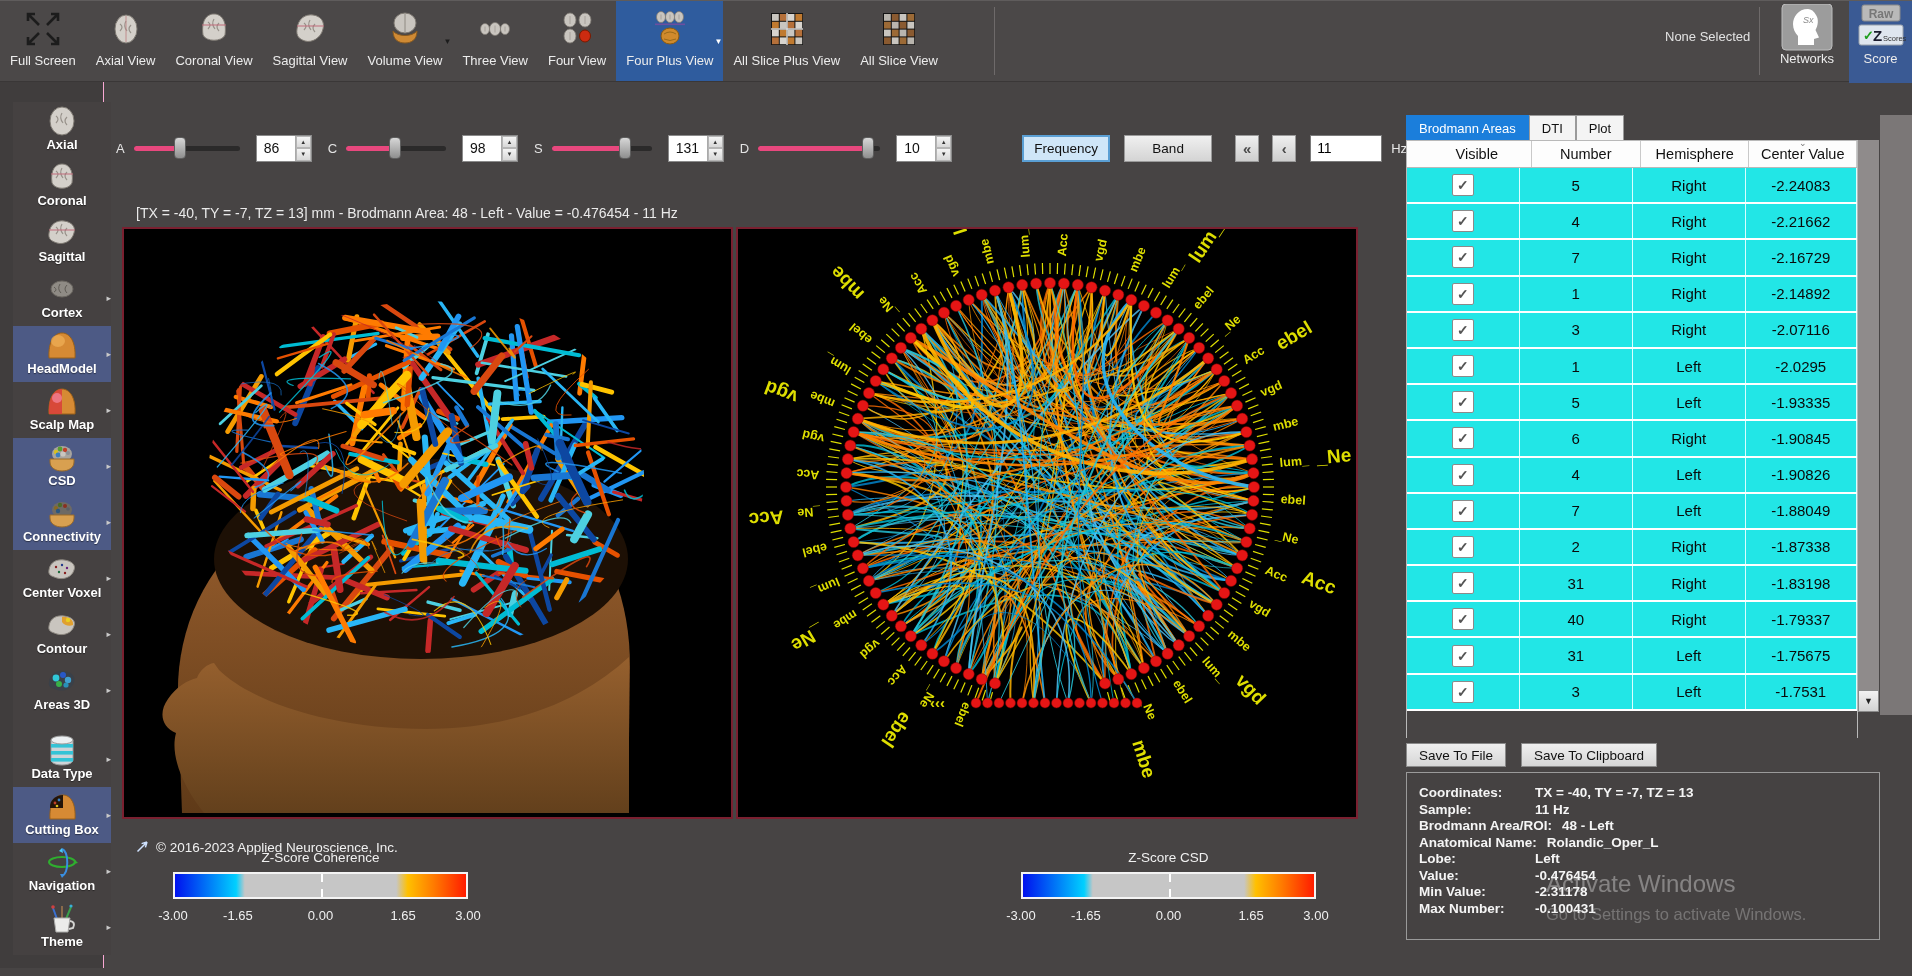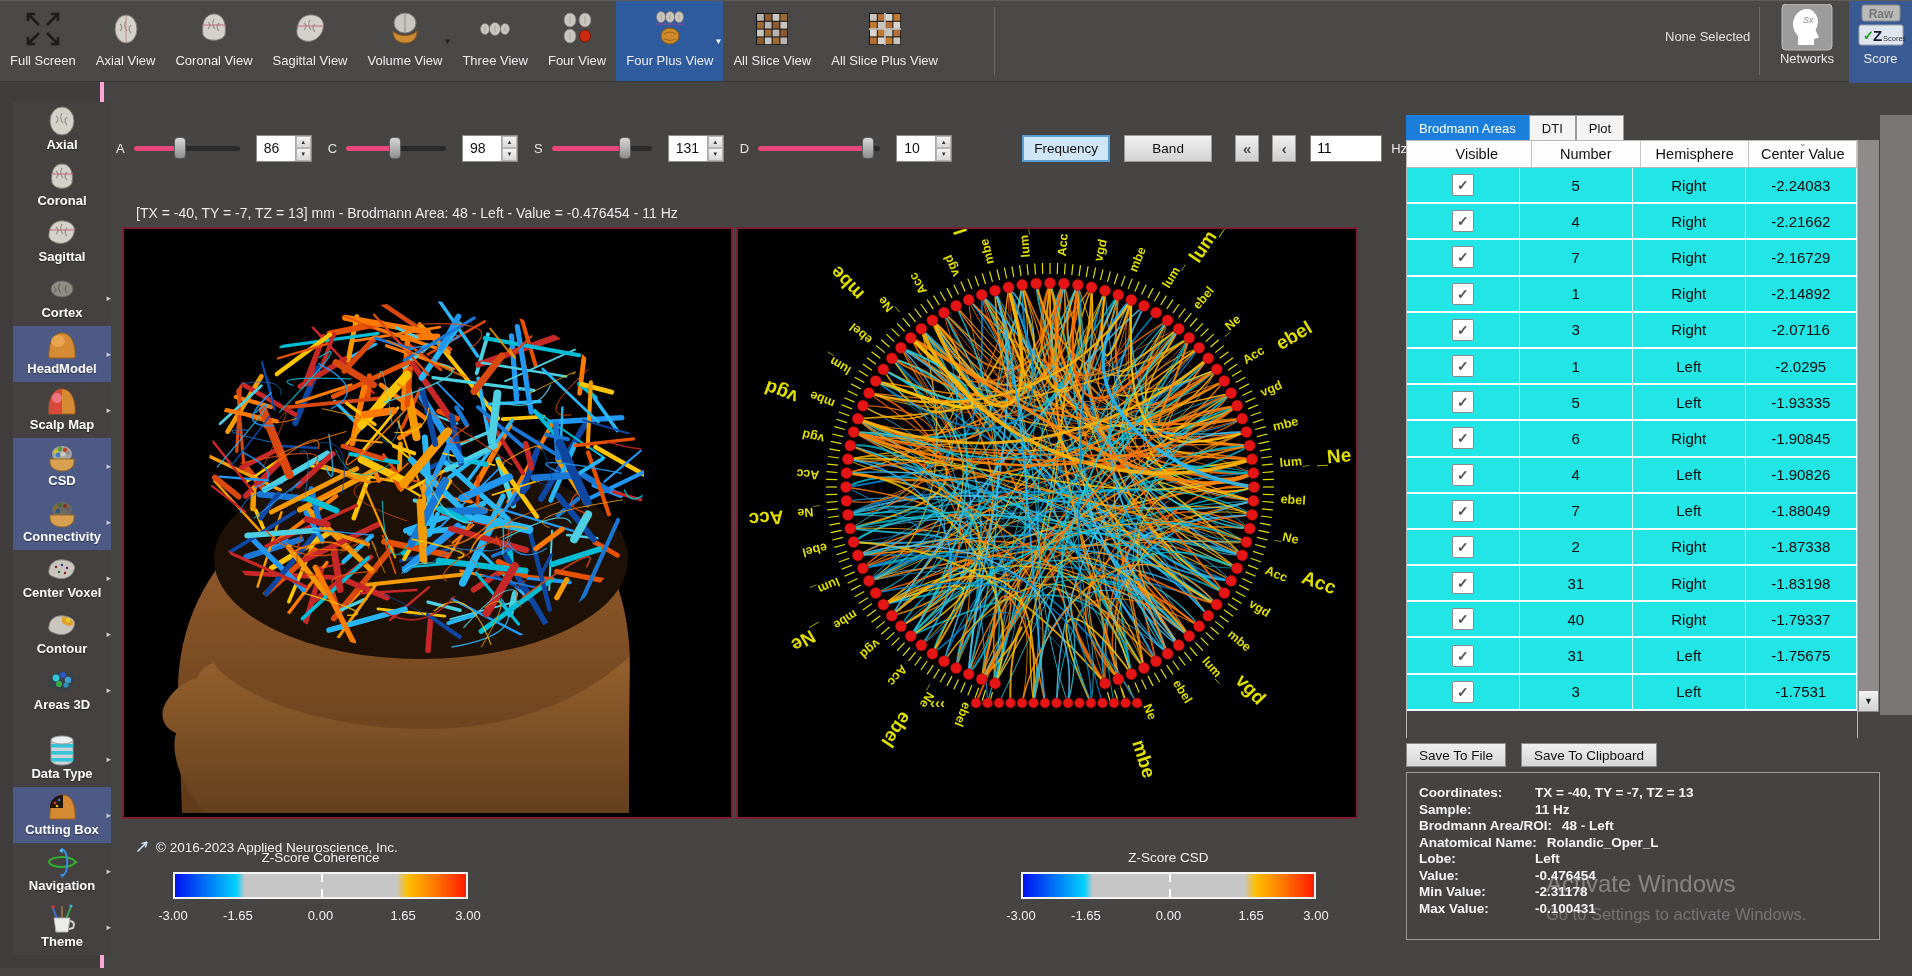--- a/index.html
+++ b/index.html
@@ -16,21 +16,21 @@
   .tb-caret{position:absolute;right:1px;top:36px;font-size:8px;color:#1b1b1b;}
   .tb-item.sel .tb-caret{color:#fff;}
   .tb-divider{position:absolute;top:6px;bottom:6px;width:1px;background:#6e6a6a;}
   #none-selected{position:absolute;left:1665px;top:28px;font-size:13px;color:#e2e2e2;}
   #networks-btn{position:absolute;left:1776px;top:4px;width:62px;height:76px;display:flex;flex-direction:column;
     align-items:center;cursor:pointer;}
   #networks-btn .tb-label{margin-top:0;}
   #score-btn{position:absolute;left:1849px;top:0;width:63px;height:82px;background:#3a5a94;display:flex;
     flex-direction:column;align-items:center;justify-content:flex-start;padding-top:3px;box-sizing:border-box;cursor:pointer;}
   
-  #sidebar{position:absolute;left:0;top:82px;width:104px;bottom:8px;background:#403d3d;border-right:4px solid #f9a8d4;box-sizing:border-box;}
+  #sidebar{position:absolute;left:0;top:82px;width:104px;bottom:8px;background:#403d3d;border-right:1px solid #f9a8d4;box-sizing:border-box;}
   #sidebar-items{position:absolute;left:13px;top:20px;width:98px;background:#454141;}
   .sb-item{position:relative;width:98px;height:56px;display:flex;flex-direction:column;align-items:center;
     padding-top:2px;box-sizing:border-box;cursor:pointer;}
   .sb-item.sel{background:#4d5a85;}
   .sb-item.gap{margin-top:13px;}
   .sb-icon{height:33px;display:flex;align-items:center;justify-content:center;}
   .sb-label{font-size:13px;font-weight:bold;color:#ffffff;line-height:15px;white-space:nowrap;
     text-shadow:0 1px 1px rgba(0,0,0,.45);}
   .sb-arrow{position:absolute;right:0px;top:23px;color:#c9c9c9;font-size:9px;}
   
@@ -203,44 +203,20 @@
             <path d="M14 25 q6 -4 12 0 M14 30 q6 3 12 0" stroke="#9a6a1a" fill="none"></path>
           </svg>
         </div>
         <span class="tb-caret">▼</span>
         <div class="tb-label">Four Plus View</div>
       </div>
       <div class="tb-item">
         <div class="tb-icon">
           <svg width="40" height="40" viewBox="0 0 40 40">
             <rect x="4" y="4" width="32" height="32" fill="#141414"></rect>
-            <rect x="5" y="5" width="6.8" height="6.8" fill="#b9b5ae"></rect>
-            <rect x="12.8" y="5" width="6.8" height="6.8" fill="#8a5a30"></rect>
-            <rect x="20.6" y="5" width="6.8" height="6.8" fill="#c9c5bf"></rect>
-            <rect x="28.4" y="5" width="6.8" height="6.8" fill="#9c6a36"></rect>
-            <rect x="5" y="12.8" width="6.8" height="6.8" fill="#9c6a36"></rect>
-            <rect x="12.8" y="12.8" width="6.8" height="6.8" fill="#b9b5ae"></rect>
-            <rect x="20.6" y="12.8" width="6.8" height="6.8" fill="#8a5a30"></rect>
-            <rect x="28.4" y="12.8" width="6.8" height="6.8" fill="#c9c5bf"></rect>
-            <rect x="5" y="20.6" width="6.8" height="6.8" fill="#c9c5bf"></rect>
-            <rect x="12.8" y="20.6" width="6.8" height="6.8" fill="#9c6a36"></rect>
-            <rect x="20.6" y="20.6" width="6.8" height="6.8" fill="#b9b5ae"></rect>
-            <rect x="28.4" y="20.6" width="6.8" height="6.8" fill="#8a5a30"></rect>
-            <rect x="5" y="28.4" width="6.8" height="6.8" fill="#8a5a30"></rect>
-            <rect x="12.8" y="28.4" width="6.8" height="6.8" fill="#c9c5bf"></rect>
-            <rect x="20.6" y="28.4" width="6.8" height="6.8" fill="#9c6a36"></rect>
-            <rect x="28.4" y="28.4" width="6.8" height="6.8" fill="#b9b5ae"></rect>
-          </svg>
-        </div>
-        <div class="tb-label">All Slice View</div>
-      </div>
-      <div class="tb-item">
-        <div class="tb-icon">
-          <svg width="40" height="40" viewBox="0 0 40 40">
-            <rect x="4" y="4" width="32" height="32" fill="#141414"></rect>
             <rect x="5" y="5" width="6.8" height="6.8" fill="#c9c5bf"></rect>
             <rect x="12.8" y="5" width="6.8" height="6.8" fill="#b5703a"></rect>
             <rect x="20.6" y="5" width="6.8" height="6.8" fill="#d8d4ce"></rect>
             <rect x="28.4" y="5" width="6.8" height="6.8" fill="#c07a30"></rect>
             <rect x="5" y="12.8" width="6.8" height="6.8" fill="#c07a30"></rect>
             <rect x="12.8" y="12.8" width="6.8" height="6.8" fill="#c9c5bf"></rect>
             <rect x="20.6" y="12.8" width="6.8" height="6.8" fill="#b5703a"></rect>
             <rect x="28.4" y="12.8" width="6.8" height="6.8" fill="#d8d4ce"></rect>
             <rect x="5" y="20.6" width="6.8" height="6.8" fill="#d8d4ce"></rect>
             <rect x="12.8" y="20.6" width="6.8" height="6.8" fill="#c07a30"></rect>
@@ -248,20 +224,44 @@
             <rect x="28.4" y="20.6" width="6.8" height="6.8" fill="#b5703a"></rect>
             <rect x="5" y="28.4" width="6.8" height="6.8" fill="#b5703a"></rect>
             <rect x="12.8" y="28.4" width="6.8" height="6.8" fill="#d8d4ce"></rect>
             <rect x="20.6" y="28.4" width="6.8" height="6.8" fill="#c07a30"></rect>
             <rect x="28.4" y="28.4" width="6.8" height="6.8" fill="#c9c5bf"></rect>
             <rect x="4" y="19.3" width="32" height="1.4" fill="#ddd"></rect>
             <rect x="19.3" y="4" width="1.4" height="32" fill="#ddd"></rect>
           </svg>
         </div>
         <div class="tb-label">All Slice Plus View</div>
+      </div>
+      <div class="tb-item">
+        <div class="tb-icon">
+          <svg width="40" height="40" viewBox="0 0 40 40">
+            <rect x="4" y="4" width="32" height="32" fill="#141414"></rect>
+            <rect x="5" y="5" width="6.8" height="6.8" fill="#b9b5ae"></rect>
+            <rect x="12.8" y="5" width="6.8" height="6.8" fill="#8a5a30"></rect>
+            <rect x="20.6" y="5" width="6.8" height="6.8" fill="#c9c5bf"></rect>
+            <rect x="28.4" y="5" width="6.8" height="6.8" fill="#9c6a36"></rect>
+            <rect x="5" y="12.8" width="6.8" height="6.8" fill="#9c6a36"></rect>
+            <rect x="12.8" y="12.8" width="6.8" height="6.8" fill="#b9b5ae"></rect>
+            <rect x="20.6" y="12.8" width="6.8" height="6.8" fill="#8a5a30"></rect>
+            <rect x="28.4" y="12.8" width="6.8" height="6.8" fill="#c9c5bf"></rect>
+            <rect x="5" y="20.6" width="6.8" height="6.8" fill="#c9c5bf"></rect>
+            <rect x="12.8" y="20.6" width="6.8" height="6.8" fill="#9c6a36"></rect>
+            <rect x="20.6" y="20.6" width="6.8" height="6.8" fill="#b9b5ae"></rect>
+            <rect x="28.4" y="20.6" width="6.8" height="6.8" fill="#8a5a30"></rect>
+            <rect x="5" y="28.4" width="6.8" height="6.8" fill="#8a5a30"></rect>
+            <rect x="12.8" y="28.4" width="6.8" height="6.8" fill="#c9c5bf"></rect>
+            <rect x="20.6" y="28.4" width="6.8" height="6.8" fill="#9c6a36"></rect>
+            <rect x="28.4" y="28.4" width="6.8" height="6.8" fill="#b9b5ae"></rect>
+          </svg>
+        </div>
+        <div class="tb-label">All Slice View</div>
       </div>
     </div>
   <div class="tb-divider" style="left:994px"></div>
   <div class="tb-divider" style="left:1759px"></div>
   <div id="none-selected">None Selected</div>
   <div id="networks-btn">
     <div class="tb-icon" id="networks-icon-slot">
         <svg width="54" height="48" viewBox="0 0 54 48">
           <rect x="2" y="0" width="50" height="46" rx="4" fill="#9c9c9c" stroke="#bdbdbd"></rect>
           <path d="M28 5 C18 5 13 13 13 20 C13 25 15 29 18 32 L18 41 L34 41 L34 35 L39 33.5 L35.5 26 C38 22 39 15 36 11 C34 7 31 5 28 5 Z" fill="#ffffff"></path>
@@ -1788,20 +1788,20 @@
     </div>
     <div class="info-line">
       <span class="info-label">Value:</span>
       <span class="info-value">-0.476454</span>
     </div>
     <div class="info-line">
       <span class="info-label">Min Value:</span>
       <span class="info-value">-2.31178</span>
     </div>
     <div class="info-line">
-      <span class="info-label">Max Value:</span>
+      <span class="info-label">Max Number:</span>
       <span class="info-value">-0.100431</span>
     </div>
   </div>
 <div id="watermark">
   <div id="wm1">Activate Windows</div>
   <div id="wm2">Go to Settings to activate Windows.</div>
 </div>
 
 </body></html>

